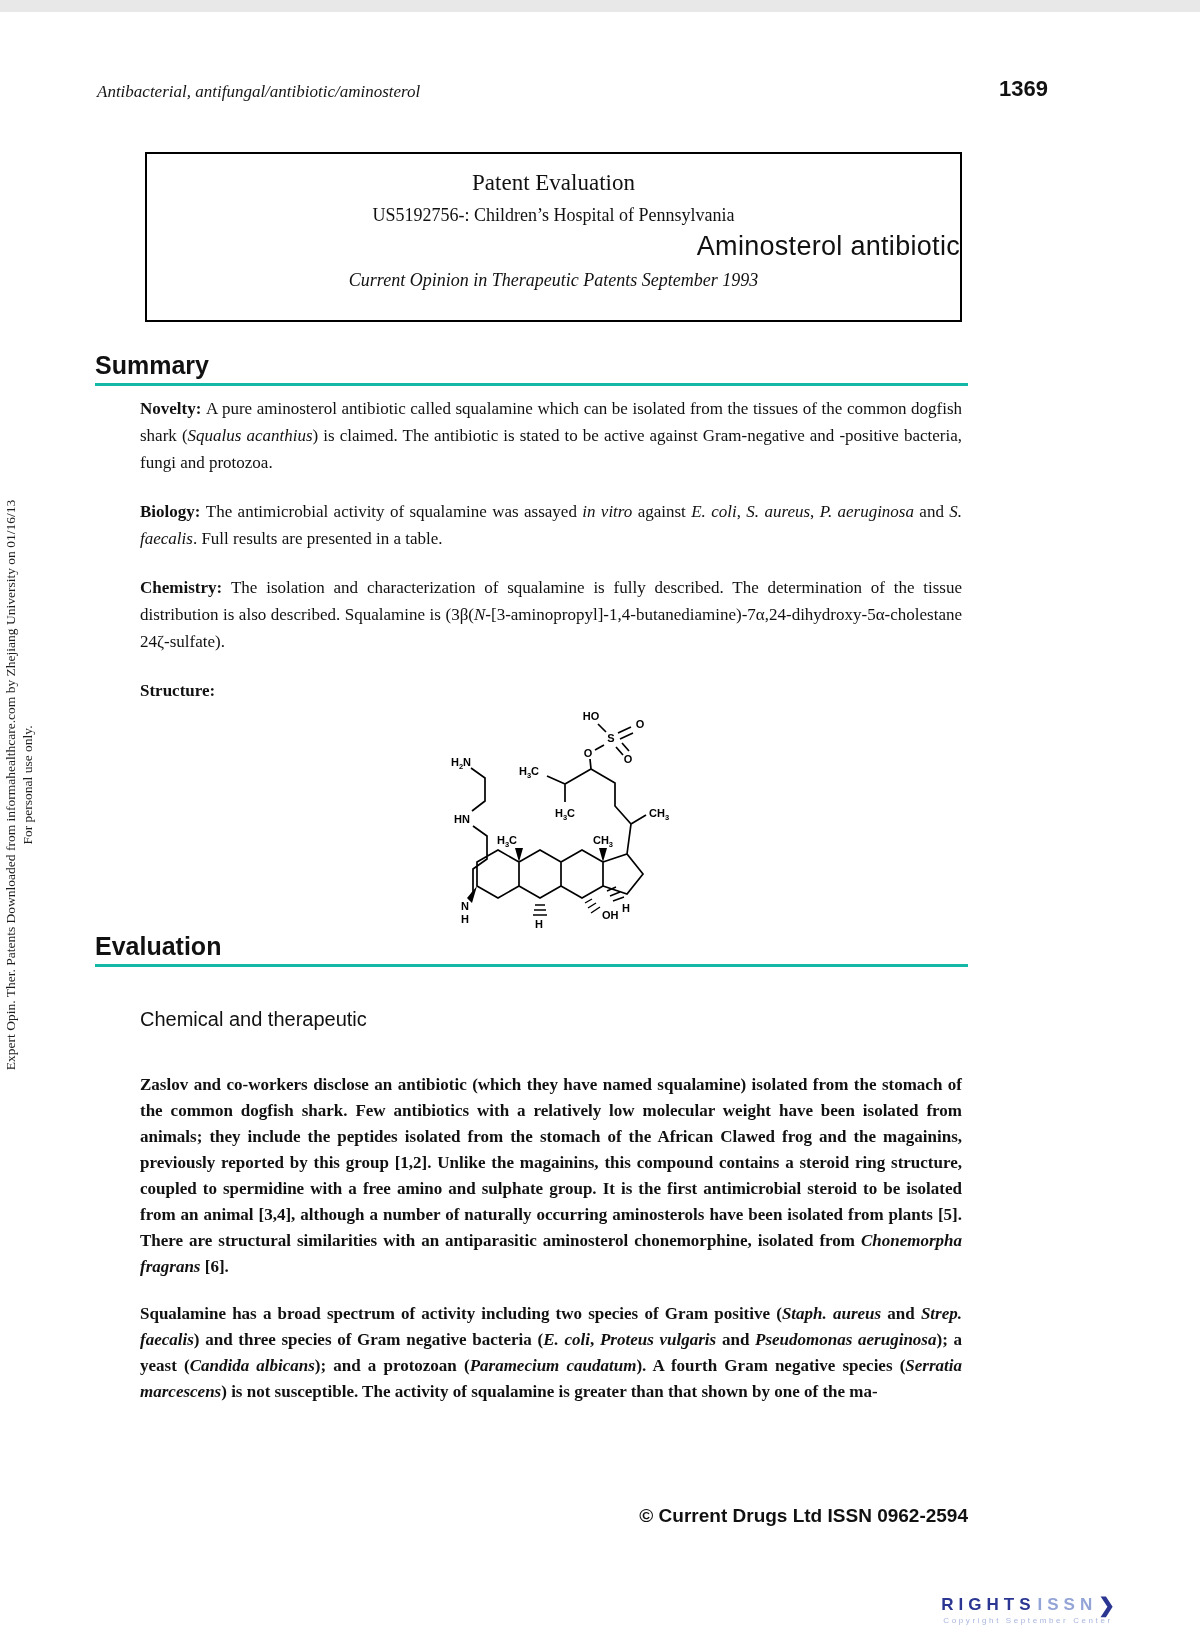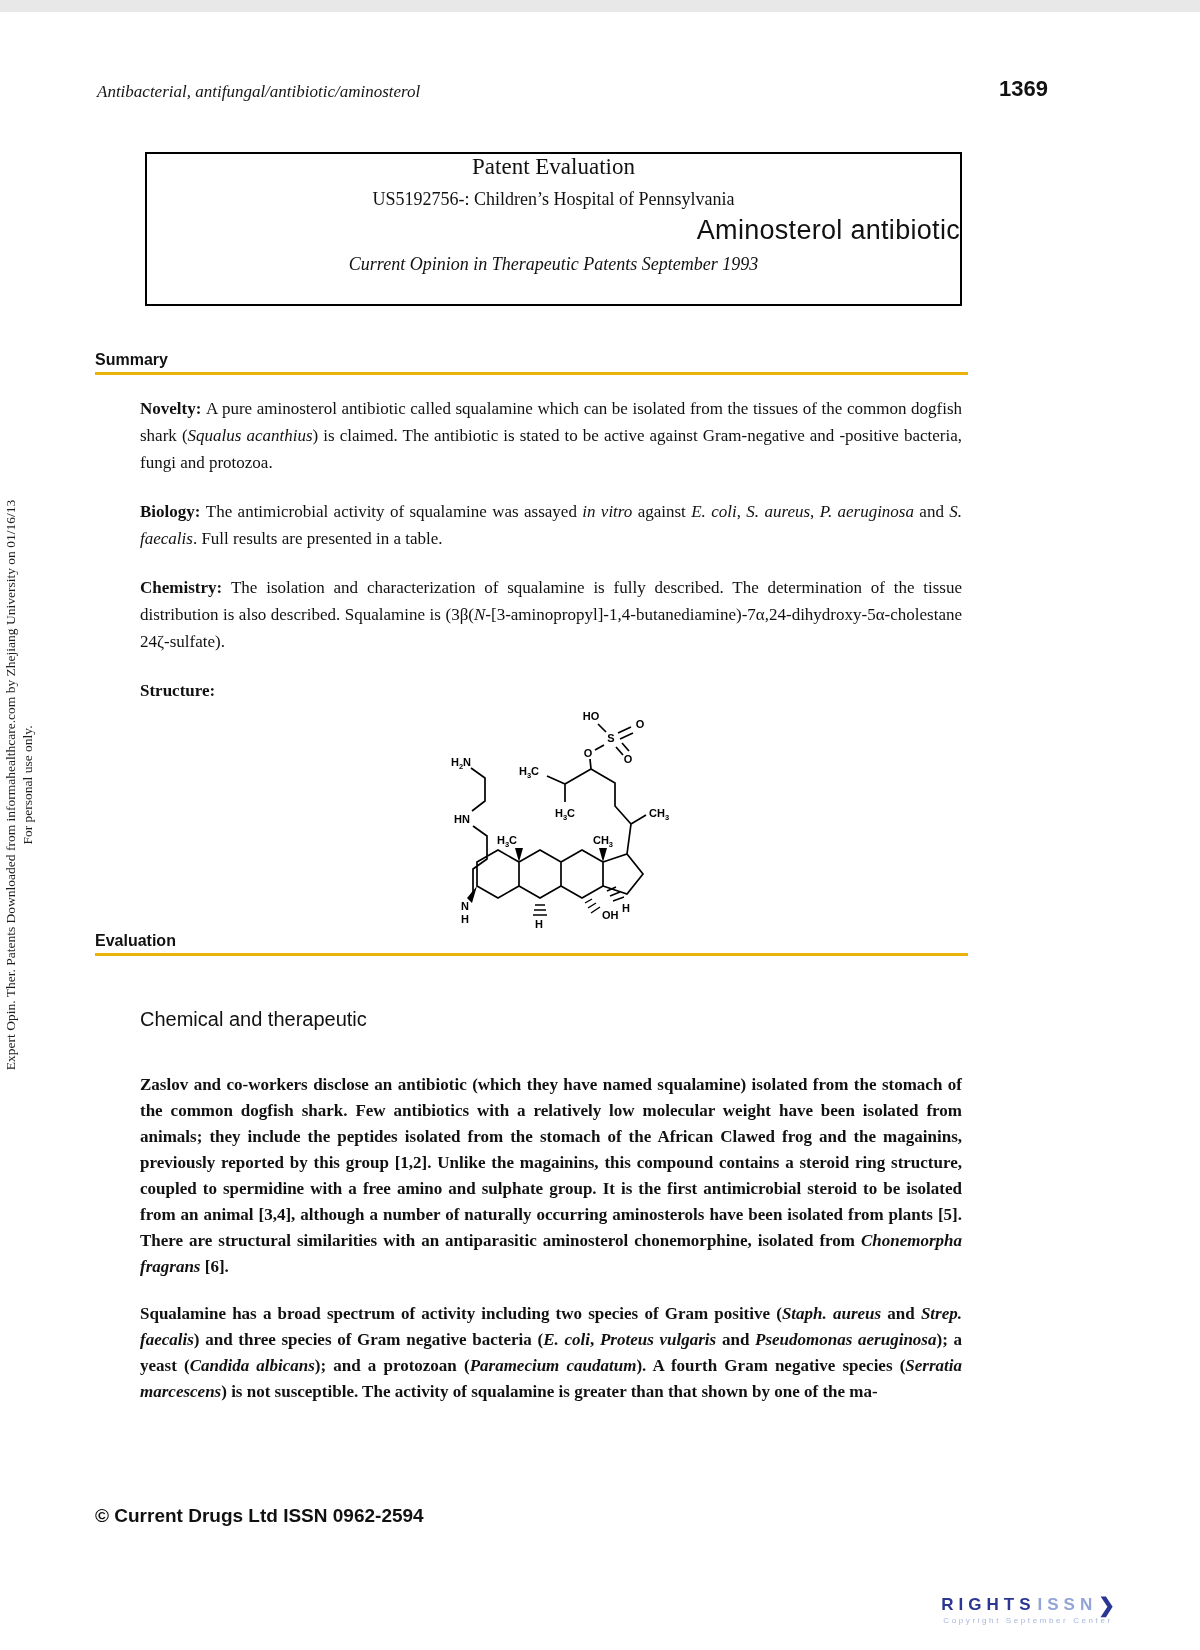--- a/index.html
+++ b/index.html
@@ -9,45 +9,45 @@
   .running-head{position:absolute;left:97px;top:70px;
 phon    font-family:"Liberation Sans",sans-serif;font-style:italic;font-size:17px;color:#151515;}
   .page-number{position:absolute;right:152px;top:64px;
     font-family:"Liberation Sans",sans-serif;font-weight:bold;font-size:22px;}
 
   .sidebar{position:absolute;left:-368px;top:753px;width:780px;height:40px;
     transform:rotate(-90deg);text-align:center;font-size:13.5px;line-height:17px;
     color:#1c1c1c;white-space:nowrap;}
 
   .patent-box{position:absolute;left:145px;top:140px;width:813px;height:150px;
-    border:2px solid #000;text-align:center;}
+    border:2px solid #000;text-align:center;padding-top:16px;}
   .pb-kicker{font-size:23px;}
   .pb-patent{font-size:18px;margin-top:9px;}
   .pb-title{font-family:"Liberation Sans",sans-serif;font-weight:normal;font-size:27px;margin-top:5px;letter-spacing:.3px;text-align:right;}
   .pb-journal{font-style:italic;font-size:18px;margin-top:8px;}
 
-  .section-head{position:absolute;left:95px;width:873px;border-bottom:3px solid #eab308;
-    padding-bottom:3px;font-family:"Liberation Sans",sans-serif;font-weight:bold;font-size:16px;}
+  .section-head{position:absolute;left:95px;width:873px;border-bottom:3px solid #14b8a6;
+    padding-bottom:3px;font-family:"Liberation Sans",sans-serif;font-weight:bold;font-size:25px;}
   #summary-head{top:339px;}
   #evaluation-head{top:920px;}
 
   .body-block{position:absolute;left:140px;width:822px;font-size:17px;line-height:27px;text-align:justify;}
   #summary-body{top:383px;}
   .para{margin:0 0 22px 0;}
   .structure-label{font-weight:bold;}
 
   .structure-svg{position:absolute;left:425px;top:644px;}
   .structure-svg text{font-family:"Liberation Sans",sans-serif;font-weight:600;font-size:11px;fill:#000;}
 
   #eval-sub{position:absolute;left:140px;top:996px;
     font-family:"Liberation Sans",sans-serif;font-size:20px;}
   #eval-body{top:1060px;line-height:26px;font-weight:bold;}
   #eval-body .para{margin:0 0 21px 0;}
 
-  .footer{position:absolute;left:95px;top:1493px;width:873px;text-align:left;
+  .footer{position:absolute;left:95px;top:1493px;width:873px;text-align:right;
     font-family:"Liberation Sans",sans-serif;font-weight:bold;font-size:19px;}
 
   .rightslink{position:absolute;right:85px;top:1583px;font-family:"Liberation Sans",sans-serif;}
   .rl-row{display:flex;align-items:center;text-align:right;}
   .rl-rights{font-weight:bold;font-size:17px;letter-spacing:5px;}
   .rl-link{font-weight:bold;font-size:17px;letter-spacing:5px;margin-left:2px;}
   .rl-arrow{font-weight:bold;font-size:20px;margin-left:1px;line-height:1;}
   .rl-tagline{font-size:8px;letter-spacing:2.6px;margin-top:1px;padding-left:2px;}
 </style>
 </head>

